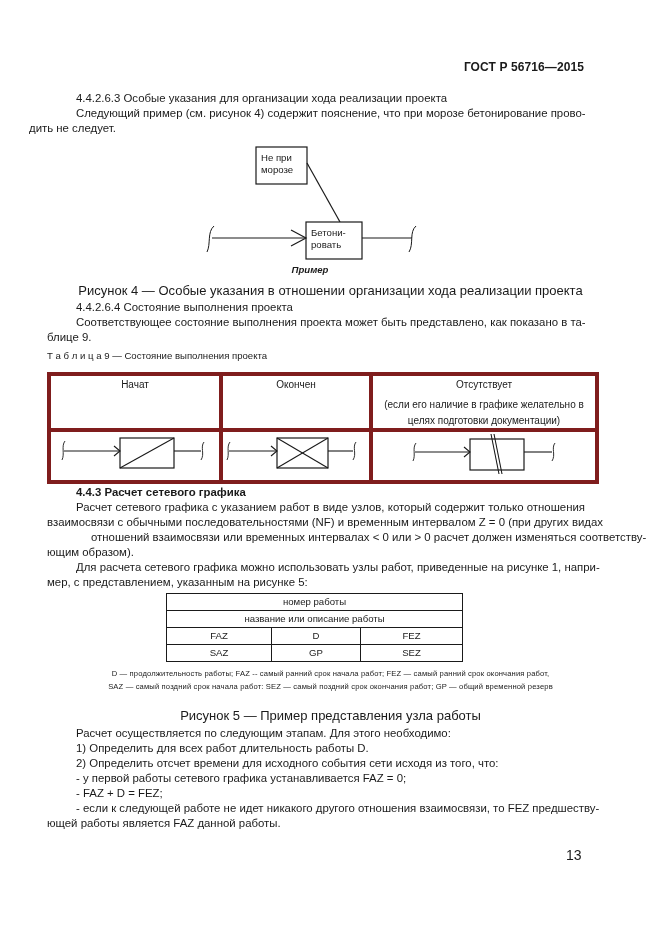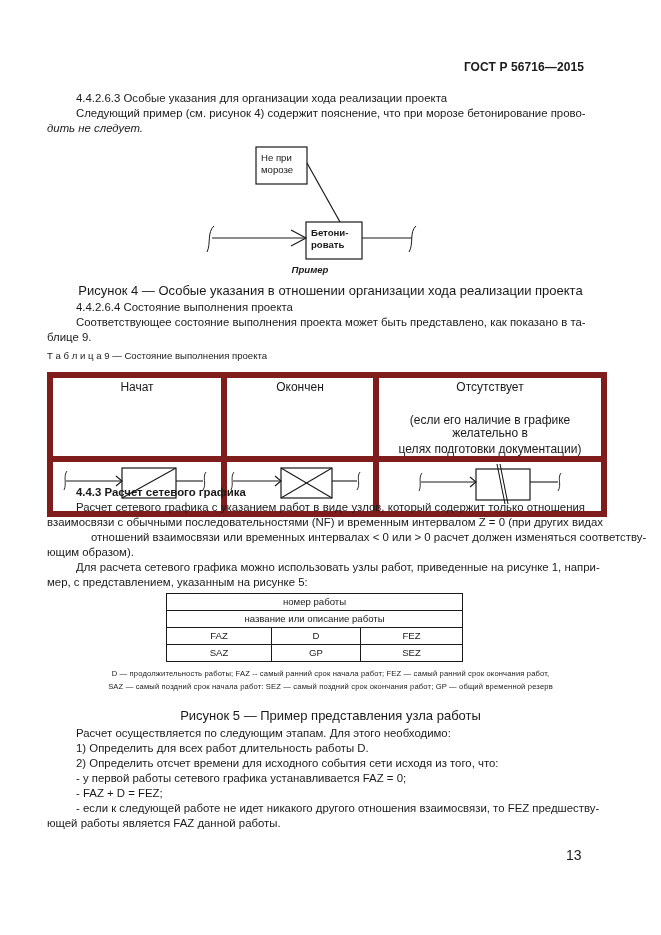--- a/index.html
+++ b/index.html
@@ -4,58 +4,58 @@
 <style>
   html, body { margin: 0; padding: 0; background: #ffffff; }
   body { width: 661px; height: 935px; position: relative; overflow: hidden;
          font-family: "Liberation Sans", sans-serif; color: #1a1a1a; }
   .abs { position: absolute; }
   .header { left: 0; top: 60px; width: 584px; text-align: right; font-weight: bold; font-size: 12px; letter-spacing: 0.1px; }
   .p { position: absolute; font-size: 11.4px; line-height: 15px; white-space: nowrap; }
   .caption { position: absolute; left: 0; width: 661px; text-align: center; font-size: 13px; }
   .bold { font-weight: bold; }
   .t9 { position: absolute; left: 47px; top: 372px; width: 539px; height: 101px; border-collapse: collapse; }
-  .t9 td { border: 6px solid #7f1d1d; padding: 0; vertical-align: top; text-align: center; font-size: 12px; }
+  .t9 td { border: 4px solid #7f1d1d; padding: 0; vertical-align: top; text-align: center; font-size: 10px; }
   .t9 .hdr { height: 52px; }
   .t9 .hdr div { padding-top: 3px; line-height: 12px; }
-  .t9 .note { margin-top: 18px; line-height: 13px !important; text-align: center; }
+  .t9 .note { margin-top: 4px; line-height: 13px !important; text-align: center; }
   .t5 { position: absolute; left: 166px; top: 593px; width: 297px; border-collapse: collapse; font-size: 9.6px; }
   .t5 td { border: 1px solid #1a1a1a; text-align: center; height: 16px; padding: 0; line-height: 16px; }
   .legend { position: absolute; left: 0; width: 661px; text-align: center; font-size: 7.6px; line-height: 12px; letter-spacing: 0.15px; white-space: nowrap; }
   .pagenum { position: absolute; left: 566px; top: 847px; font-size: 14px; }
 </style>
 </head>
 <body>
 
 <div class="abs header">ГОСТ Р 56716—2015</div>
 
 <div class="p" style="left:76px; top:91px;">4.4.2.6.3  Особые указания для организации хода реализации проекта</div>
 <div class="p" style="left:76px; top:106px; width:509px; text-align:justify;">Следующий пример (см. рисунок 4) содержит пояснение, что при морозе бетонирование прово-</div>
-<div class="p" style="left:47px; top:121px;font-style:italic;">дить не следует.</div>
+<div class="p" style="left:29px; top:121px;">дить не следует.</div>
 
 <svg class="abs" style="left:195px; top:140px;" width="260" height="145">
 
   <rect x="61" y="7" width="51" height="37" fill="#fff" stroke="#1a1a1a" stroke-width="1.2"></rect>
 
   <line x1="112" y1="23" x2="145" y2="82" stroke="#1a1a1a" stroke-width="1.2"></line>
 
   <rect x="111" y="82" width="56" height="37" fill="#fff" stroke="#1a1a1a" stroke-width="1.2"></rect>
 
   <line x1="17" y1="98" x2="111" y2="98" stroke="#1a1a1a" stroke-width="1.2"></line>
   <polyline points="96,90 111,98 96,106" fill="none" stroke="#1a1a1a" stroke-width="1.2"></polyline>
   <path d="M19,86 C12,92 16,104 12,112" fill="none" stroke="#1a1a1a" stroke-width="1"></path>
 
   <line x1="167" y1="98" x2="217" y2="98" stroke="#1a1a1a" stroke-width="1.2"></line>
   <path d="M221,86 C214,92 219,104 214,112" fill="none" stroke="#1a1a1a" stroke-width="1"></path>
 </svg>
 <div class="abs" style="left:261px; top:152px; font-size:9.6px; line-height:12px;">
   <div>Не при</div>
   <div>морозе</div>
 </div>
-<div class="abs" style="left:311px; top:227px; font-size:9.6px; line-height:12px;font-weight:bold;">
+<div class="abs" style="left:311px; top:227px; font-size:9.6px; line-height:12px;">
   <div>Бетони-</div>
   <div>ровать</div>
 </div>
 <div class="abs bold" style="left:0; width:620px; text-align:center; top:264px; font-size:9.6px; font-style:italic;">Пример</div>
 <div class="caption" style="top:283px;">Рисунок 4 — Особые указания в отношении организации хода реализации проекта</div>
 
 <div class="p" style="left:76px; top:300px;">4.4.2.6.4 Состояние выполнения проекта</div>
 <div class="p" style="left:76px; top:315px; width:509px; text-align:justify;">Соответствующее состояние выполнения проекта может быть представлено, как показано в та-</div>
 <div class="p" style="left:47px; top:330px;">блице 9.</div>
 

